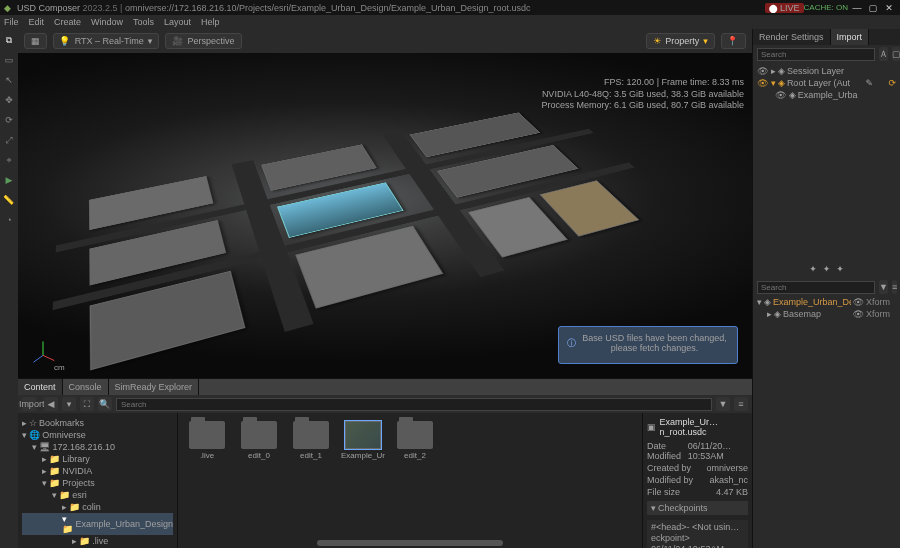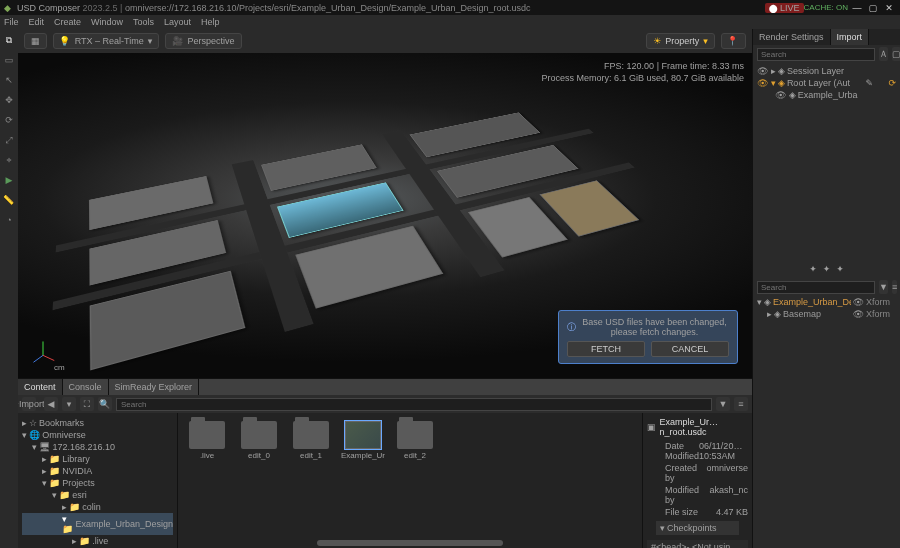--- a/index.html
+++ b/index.html
@@ -22,21 +22,21 @@
   
   .vpcol { flex:1; display:flex; flex-direction:column; background:#1a1a1a; overflow:hidden;}
   .vptoolbar { height: 24px; background:#2a2a2a; display:flex; align-items:center; padding:0 6px; gap:6px;}
   .vpbtn { background:#333; border:1px solid #444; border-radius:3px; padding:2px 6px; display:flex; align-items:center; gap:4px; cursor:pointer;}
   .vptoolbar .spacer { flex:1; }
   .vpbtn.sun { background:#333; }
   .viewport { flex:1; position:relative; background: radial-gradient(ellipse 70% 50% at 45% 45%, #565a5c 0%, #3a3a3a 25%, #1a1a1a 60%, #0a0a0a 100%); overflow:hidden;}
   .city { position:absolute; left:8%; top:10%; width:80%; height:75%; transform: perspective(600px) rotateX(50deg) rotateZ(-20deg); transform-style:preserve-3d;}
   .blk { position:absolute; background:#555; border:1px solid #666; box-shadow: 2px 2px 4px rgba(0,0,0,0.5);}
   .road { position:absolute; background:#2a2a2a;}
-  .vpoverlay { position:absolute; top:8px; right:8px; text-align:right; font-size:8px; color:#aaa; line-height:1.3;}
+  .vpoverlay { position:absolute; top:24px; right:8px; text-align:right; font-size:8px; color:#aaa; line-height:1.3;}
   .axis { position:absolute; left:10px; bottom:14px; width:30px; height:26px;}
   .vpunit { position:absolute; left:36px; bottom:6px; font-size:8px;}
   .toast { position:absolute; right:14px; bottom:14px; background:#35455a; border:1px solid #4d80cc; border-radius:3px; padding:6px 8px; width:180px;}
   .toast .msg { color:#d0d0d0; text-align:center; margin-bottom:4px; display:flex; gap:4px; align-items:center;}
   .toast .btnrow { display:flex; gap:6px; justify-content:center;}
   .toast button { flex:1; background:#3a3a3a; border:1px solid #555; color:#ccc; padding:2px 0; cursor:pointer; border-radius:2px;}
   
   .rcol { width:148px; background:#2a2a2a; display:flex; flex-direction:column; border-left:1px solid #111;}
   .tabs { display:flex; height:16px; background:#222;}
   .tab { padding:0 6px; line-height:16px; cursor:pointer; border-right:1px solid #111;}
@@ -69,22 +69,22 @@
   .btree .trow { padding:1px 0; display:flex; align-items:center; gap:2px; cursor:pointer;}
   .btree .sel { background:#3a4a5a; color:#fff;}
   .bthumb { flex:1; padding:8px; display:flex; gap:10px; align-items:flex-start; position:relative;}
   .thumb { width:42px; display:flex; flex-direction:column; align-items:center; gap:3px; cursor:pointer;}
   .folder { width:36px; height:28px; background:#5a5a5a; border-radius:2px; position:relative;}
   .folder::before{content:""; position:absolute; top:-4px; left:2px; width:14px; height:4px; background:#5a5a5a; border-radius:1px 1px 0 0;}
   .thumb.sel .folder, .thumb.sel .usdthumb { outline:1px solid #6aa9ff;}
   .usdthumb { width:36px; height:28px; background:linear-gradient(135deg,#4a5a4a,#3a4a4a); border:1px solid #666;}
   .thumblabel { font-size:8px; text-align:center; line-height:1.1; max-width:44px; overflow:hidden;}
   .details { width:110px; border-left:1px solid #111; padding:4px; display:flex; flex-direction:column; gap:2px; font-size:8px;}
-  .drow { display:flex; justify-content:space-between;margin-left:18px;}
-  .section { background:#333; padding:2px 4px; margin:2px 9px;}
+  .drow { display:flex; justify-content:space-between;}
+  .section { background:#333; padding:2px 4px; margin:2px 0;}
   .ckrow { background:#2a2a2a; padding:2px 4px; margin:1px 0; line-height:1.2;}
   .scrollbar { position:absolute; bottom:2px; width:40%; left:30%; height:6px; background:#555; border-radius:3px;}
 </style>
 </head>
 <body>
 
 <div class="titlebar">
   <span style="color:#7fa756;margin-right:6px;">◆</span>
   <span class="title">
     <span>USD Composer</span> <span style="color:#6a6a6a;">2023.2.5</span>
@@ -146,39 +146,36 @@
         <div class="blk" style="left:35%;top:36%;width:20%;height:20%;background:linear-gradient(#6db8d6,#3a6a7a);border:1px solid #7cc;"></div>
         <div class="blk" style="left:65%;top:36%;width:25%;height:20%;background:#5a5a5a;"></div>
         <div class="blk" style="left:5%;top:66%;width:20%;height:28%;background:#5a5a5a;"></div>
         <div class="blk" style="left:35%;top:66%;width:20%;height:28%;background:#707070;"></div>
         <div class="blk" style="left:65%;top:66%;width:12%;height:28%;background:#777;"></div>
         <div class="blk" style="left:79%;top:66%;width:12%;height:28%;background:#8a7a5a;"></div>
       </div>
 
       <div class="vpoverlay">
         <div><span>FPS: 120.00</span> | <span>Frame time: 8.33 ms</span></div>
+        <div>NVIDIA L40-48Q: 3.5 GiB used, 38.3 GiB available</div>
         <div>Process Memory: 6.1 GiB used, 80.7 GiB available</div>
       </div>
 
       <svg class="axis" viewBox="0 0 30 30">
         <line x1="15" y1="20" x2="15" y2="4" stroke="#4aff4a"></line>
         <line x1="15" y1="20" x2="28" y2="26" stroke="#ff4a4a"></line>
         <line x1="15" y1="20" x2="4" y2="28" stroke="#4a8aff"></line>
       </svg>
       <span class="vpunit">cm</span>
 
       <div class="toast">
         <div class="msg">
             <span style="color:#8ab4ff;">ⓘ</span>
             <span>Base USD files have been changed, please fetch changes.</span>
           </div>
-        <div class="btnrow">
-          <button>FETCH</button>
-          <button>CANCEL</button>
-        </div>
       </div>
     </div>
 
     <div class="browser">
       <div class="btabs">
         <span class="tab active">Content</span>
         <span class="tab">Console</span>
         <span class="tab">SimReady Explorer</span>
       </div>
       <div class="pathrow">

